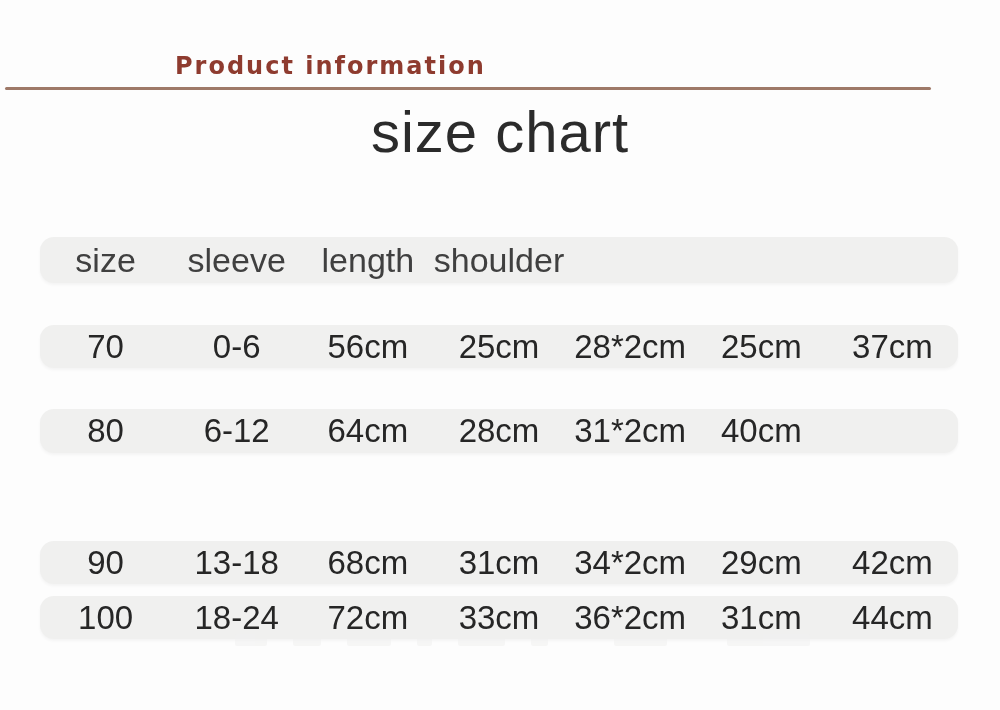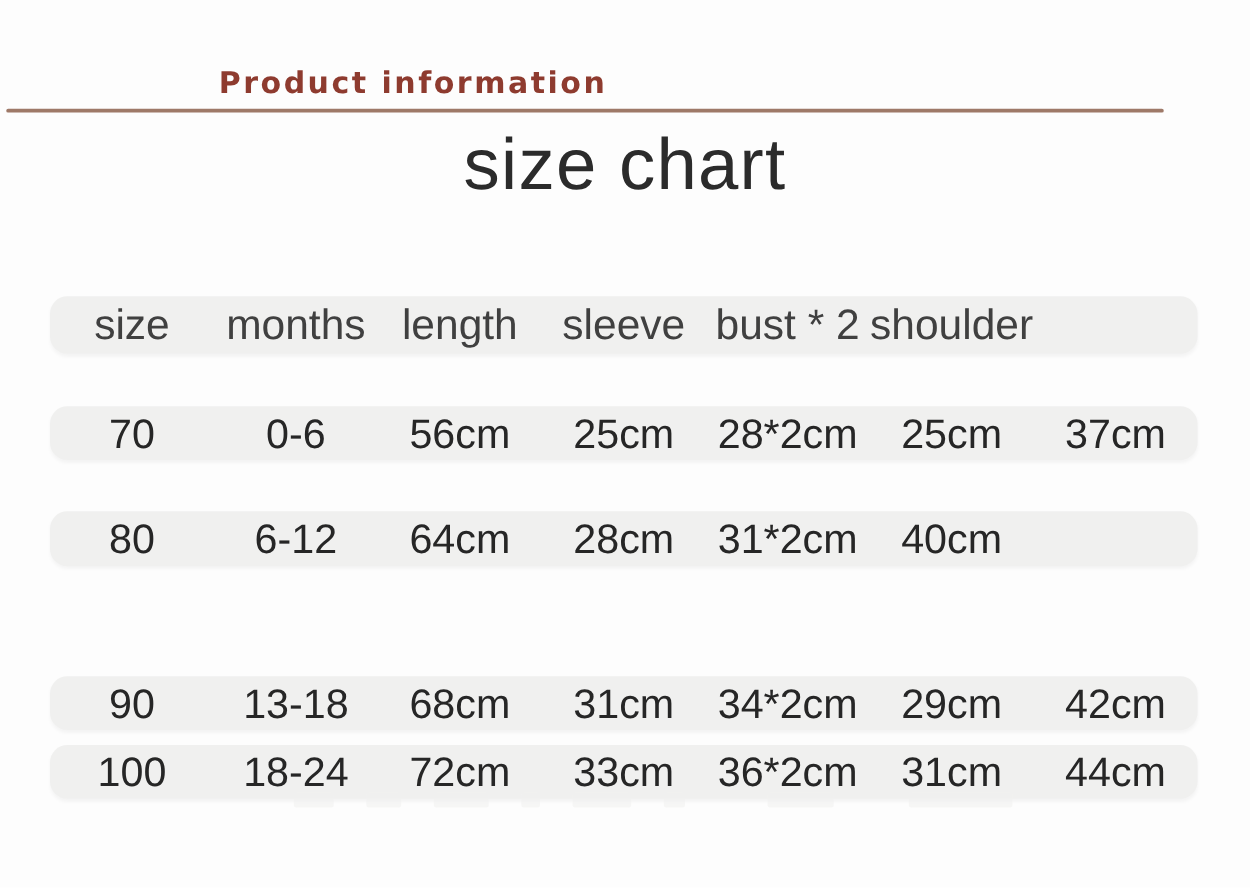--- a/index.html
+++ b/index.html
@@ -98,24 +98,22 @@
 <div class="page">
 
   <div class="brand">Product information</div>
 
   <div class="divider"></div>
 
   <div class="title">size chart</div>
 
   <div class="bar header-row">
     <div class="cell">size</div>
-    <div class="cell">months</div>
+    <div class="cell">sleeve</div>
     <div class="cell">length</div>
-    <div class="cell">sleeve</div>
-    <div class="cell">bust * 2</div>
     <div class="cell">shoulder</div>
     <div class="cell"></div>
   </div>
 
   <div class="bar data-row row-0">
     <div class="cell">70</div>
     <div class="cell">0-6</div>
     <div class="cell">56cm</div>
     <div class="cell">25cm</div>
     <div class="cell">28*2cm</div>

